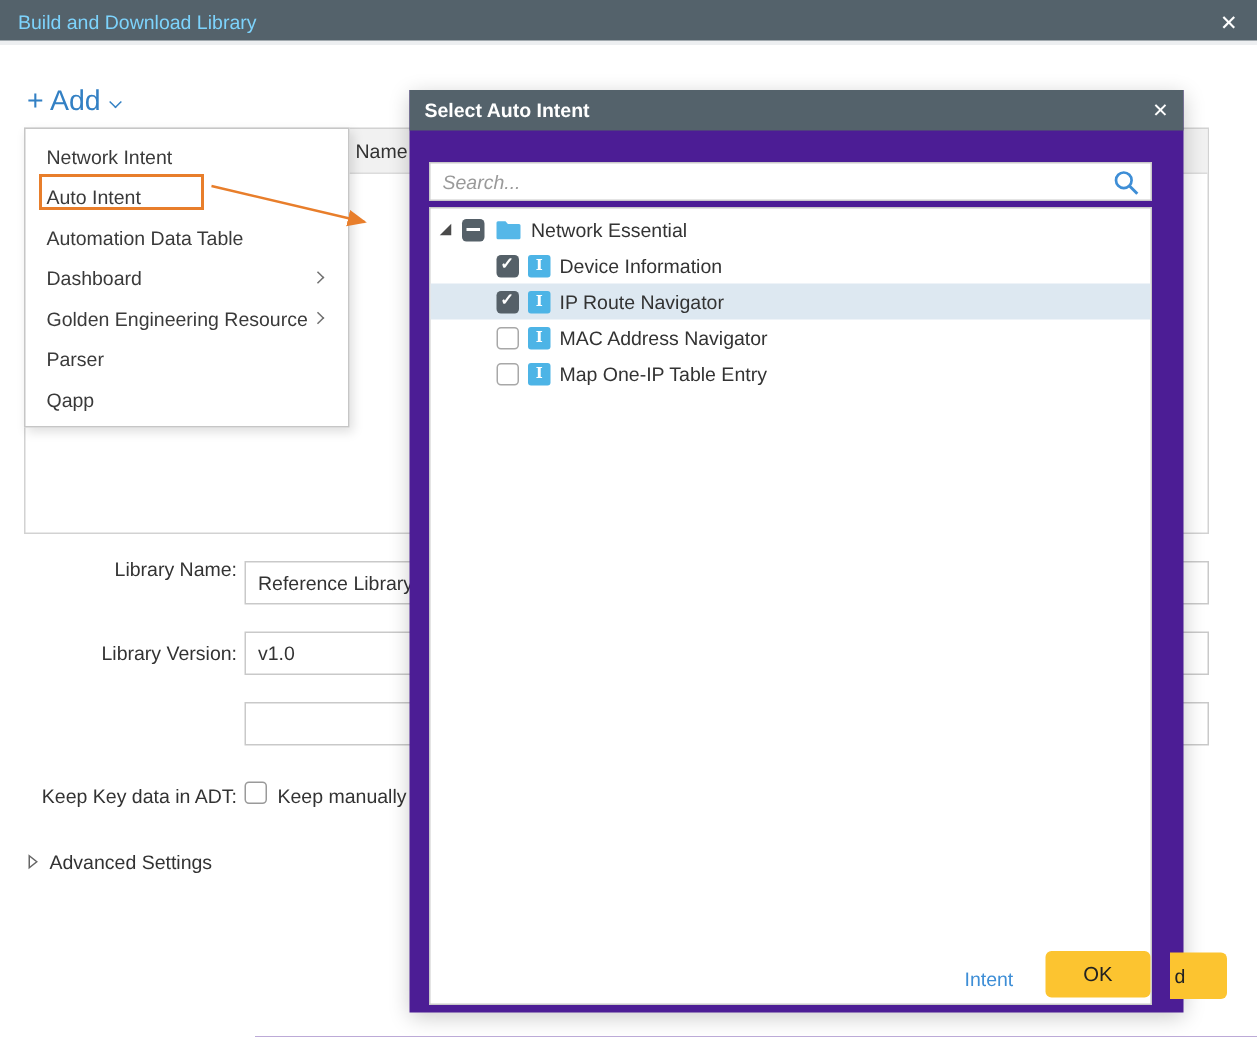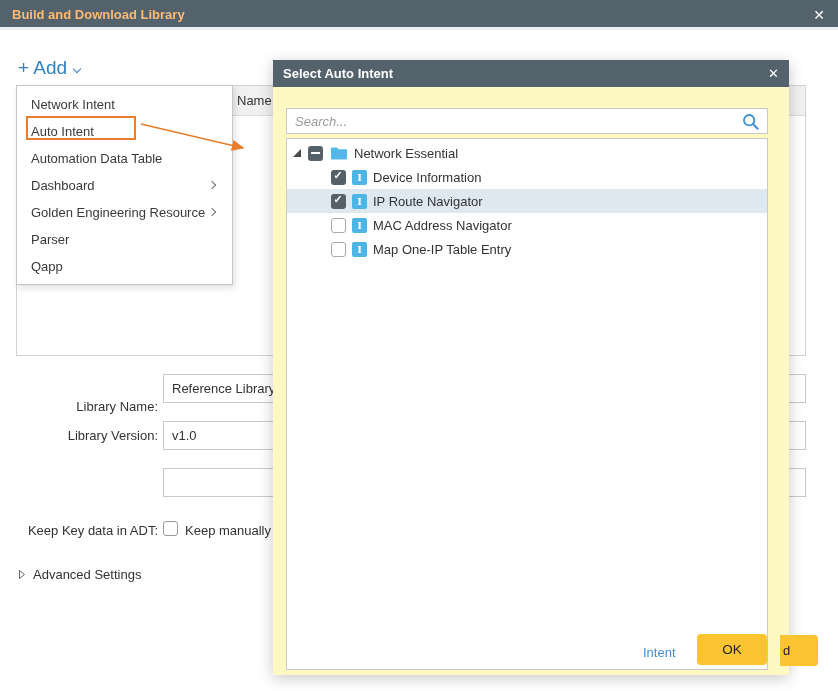--- a/index.html
+++ b/index.html
@@ -3,44 +3,44 @@
 <meta charset="utf-8">
 <style>
   * { margin:0; padding:0; box-sizing:border-box; }
   body { background:#fff; }
   .page {
     position:relative; width:838px; height:691px; overflow:hidden;
     background:#fff; font-family:"Liberation Sans",sans-serif; font-size:13px; color:#333;
   }
   
   .titlebar { position:absolute; left:0; top:0; width:838px; height:30px; background:#54626b; border-bottom:3px solid #edeff1; }
-  .titlebar-text { position:absolute; left:12px; top:0; line-height:30px; color:#fdba74; font-weight:bold; font-size:13px; }
+  .titlebar-text { position:absolute; left:12px; top:0; line-height:30px; color:#7dd3fc; font-weight:normal; font-size:13px; }
   .titlebar-close { position:absolute; right:13px; top:0; line-height:30px; color:#fff; font-size:14px; cursor:pointer; }
   
   .add-link { position:absolute; left:18px; top:57px; color:#3380c4; font-size:19px; cursor:pointer; }
   .add-chevron { display:inline-block; width:6px; height:6px; border-right:1.5px solid #3380c4; border-bottom:1.5px solid #3380c4; transform:rotate(45deg); margin-left:7px; vertical-align:2px; }
   
   .content-box { position:absolute; left:16px; top:85px; width:790px; height:271px; border:1px solid #d2d2d2; background:#fff; z-index:1; }
   .content-box-header { position:relative; height:30px; background:#f1f1f1; border-bottom:1px solid #dcdcdc; }
   .content-header-name { position:absolute; left:220px; top:0; line-height:29px; color:#333; }
   
   .form-label { position:absolute; left:0; width:158px; text-align:right; line-height:15px; color:#333; z-index:1; }
-  .lbl-name { top:399px;padding-left:43px; } .lbl-version { top:428px; } .lbl-desc { top:475px; } .lbl-keepkey { top:523px; }
+  .lbl-name { top:372px;padding-left:43px; } .lbl-version { top:428px; } .lbl-desc { top:475px; } .lbl-keepkey { top:523px; }
   .fld { position:absolute; left:163px; width:643px; height:29px; border:1px solid #c9c9c9; background:#fff;
          padding:0 8px; font:13px "Liberation Sans",sans-serif; color:#333; z-index:1; outline:none; }
   .fld-name { top:374px; } .fld-version { top:421px; } .fld-desc { top:468px; }
   .keepkey-box { position:absolute; left:163px; top:521px; width:15px; height:15px; border:1px solid #9a9a9a; border-radius:3px; background:#fff; z-index:1; cursor:pointer; }
   .keepkey-label { position:absolute; left:185px; top:523px; z-index:1; }
   .advanced { position:absolute; left:18px; top:567px; display:flex; align-items:center; z-index:1; cursor:pointer; }
   .advanced svg { margin-right:7px; }
   
   .dl-frag { position:absolute; left:780px; top:635px; width:38px; height:31px; background:#fcc430;
              border-radius:0 4px 4px 0; z-index:15; line-height:31px; padding-left:3px; color:#222; overflow:hidden; }
   
-  .modal { position:absolute; left:273px; top:60px; width:516px; height:615px; background:#fef9c3; z-index:10;
+  .modal { position:absolute; left:273px; top:60px; width:516px; height:615px; background:#4c1d95; z-index:10;
            box-shadow:0 3px 14px rgba(0,0,0,.22); }
   .modal-header { position:absolute; left:0; top:0; width:100%; height:27px; background:#54626b; }
   .modal-title { position:absolute; left:10px; top:0; line-height:27px; color:#fff; font-weight:bold; font-size:13px; }
   .modal-close { position:absolute; right:10px; top:0; line-height:27px; color:#fff; font-size:13px; cursor:pointer; }
   .search-wrap { position:absolute; left:13px; top:48px; width:482px; height:26px; border:1px solid #c9c9c9; background:#fff; }
   .search-input { width:100%; height:100%; border:none; outline:none; padding:0 30px 0 8px;
                   font:13px "Liberation Sans",sans-serif; color:#333; background:transparent; }
   .search-input::placeholder { font-style:italic; color:#9a9a9a; opacity:1; }
   .search-icon { position:absolute; right:7px; top:4px; cursor:pointer; }
   .tree-panel { position:absolute; left:13px; top:78px; width:482px; height:532px; border:1px solid #c9c9c9; background:#fff; padding-top:2px; overflow:hidden; }

